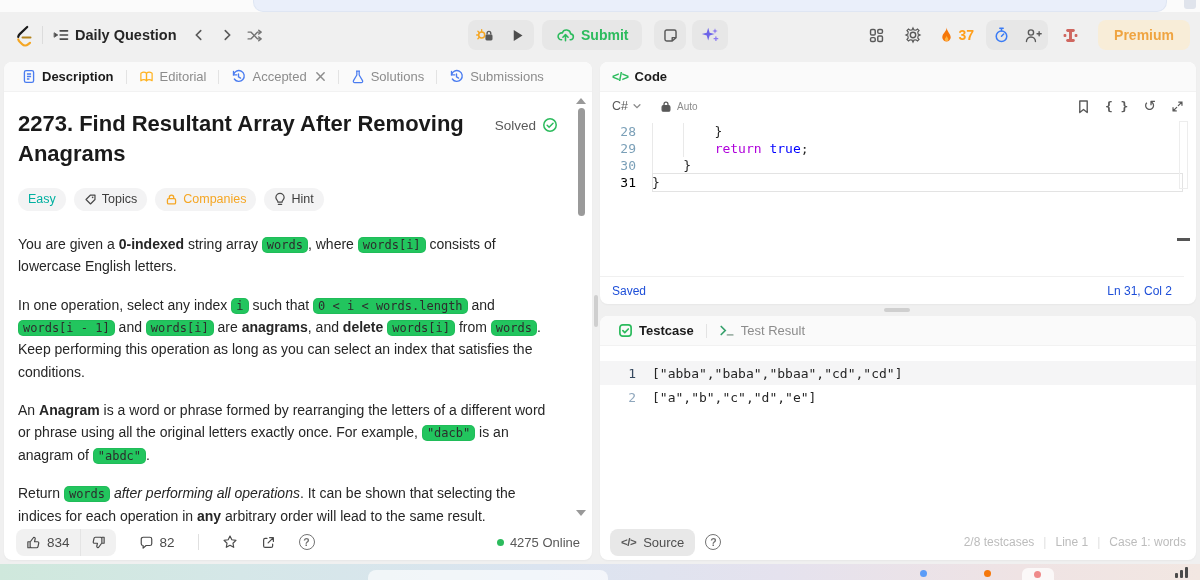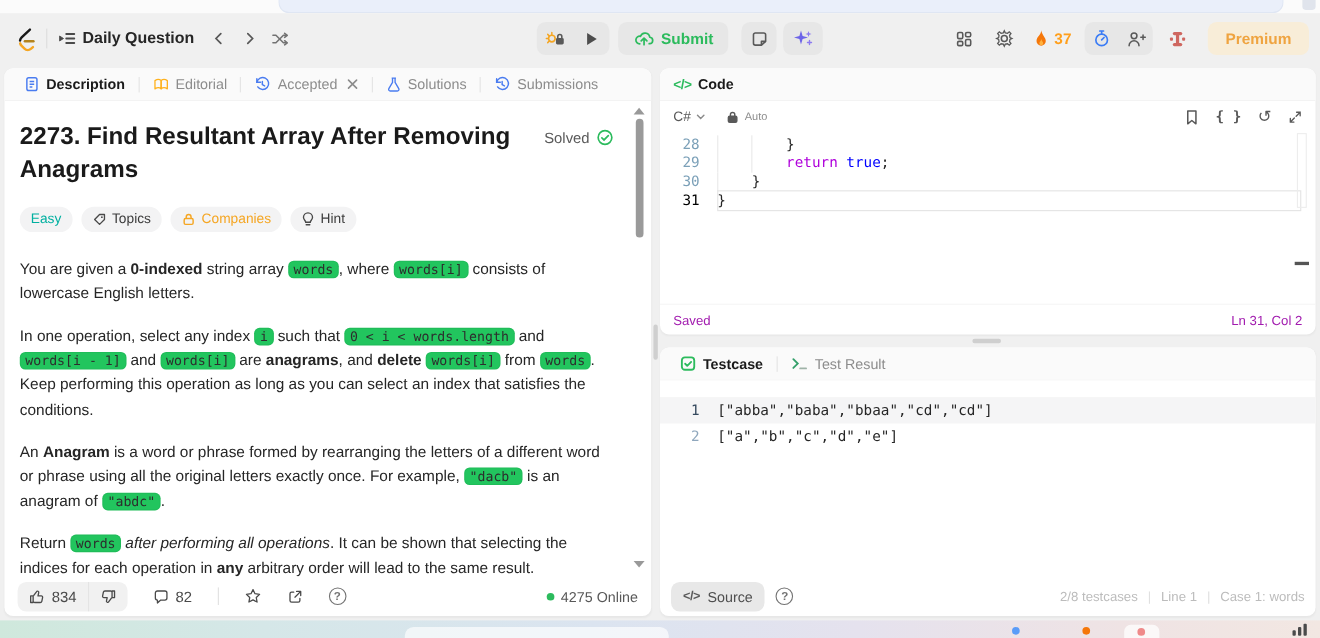--- a/index.html
+++ b/index.html
@@ -11,21 +11,21 @@
   .top-strip { position:absolute; top:0; left:0; right:0; height:12px; background:#fbfbfb; }
   .addr-bar { position:absolute; top:0; left:253px; width:914px; height:12px; background:#eaeffa; border:1px solid #dfe6f3; border-top:none; border-radius:0 0 10px 10px; }
   .addr-mini { position:absolute; top:0; right:4px; width:12px; height:9px; background:#e0e4ec; border-radius:0 0 3px 3px; }
 
   
   .nav { position:absolute; top:12px; left:0; right:0; height:46px; display:flex; align-items:center; }
   .nav-left { display:flex; align-items:center; margin-left:10px; gap:0; }
   .nav-divider { width:1px; height:18px; background:#dcdcdc; margin:0 4px; }
   .nav-title { font-size:14.5px; font-weight:700; color:#262626; white-space:nowrap; }
   .nav-ic { display:flex; align-items:center; justify-content:center; width:28px; height:28px; border-radius:6px; cursor:pointer; }
-  .nav-center { position:absolute; left:488px; top:8px; display:flex; align-items:center; gap:6px; }
+  .nav-center { position:absolute; left:468px; top:8px; display:flex; align-items:center; gap:6px; }
   .btn-gray { background:#e7e7e7; border-radius:8px; height:30px; display:flex; align-items:center; justify-content:center; }
   .run-group { width:66px; }
   .run-group .cell { width:33px; height:30px; display:flex; align-items:center; justify-content:center; }
   .submit-btn { padding:0 14px; gap:6px; font-size:14px; font-weight:700; color:#2cbb5d; margin-left:2px; }
   .note-btn { width:32px; margin-left:6px; }
   .spark-btn { width:36px; }
   .nav-right { position:absolute; right:10px; top:8px; display:flex; align-items:center; gap:8px; }
   .streak { display:flex; align-items:center; gap:5px; padding:0 4px; }
   .streak-num { color:#ff9f1c; font-size:14px; font-weight:700; }
   .pair-group { width:62px; }
@@ -93,21 +93,21 @@
   .ln.active { color:#000000; }
   .code-text { position:relative; margin-left:16px; white-space:pre; }
   .guide { position:absolute; top:0; bottom:0; width:1px; background:#e9e9e9; }
   .c-p { color:#262626; }
   .c-kw { color:#af00db; }
   .c-lit { color:#0000ff; }
   .code-line.current::after { content:''; position:absolute; left:52px; right:13px; top:-1px; bottom:-1px; border:1px solid #e3e3e3; pointer-events:none; }
   .ruler-box { position:absolute; top:2px; right:8px; width:9px; height:68px; border:1px solid #ededed; }
   .ruler-dash { position:absolute; top:119px; right:6px; width:13px; height:3px; background:#555; cursor:pointer; }
 
-  .code-status { position:absolute; bottom:0; left:0; right:0; height:28px; border-top:1px solid #f0f0f0; display:flex; align-items:center; justify-content:space-between; padding:0 12px; font-size:12px; color:#a21caf; border-radius:0 0 8px 8px; }
+  .code-status { position:absolute; bottom:0; left:0; right:12px; height:28px; border-top:1px solid #f0f0f0; display:flex; align-items:center; justify-content:space-between; padding:0 12px; font-size:12px; color:#1d4ed8; border-radius:0 0 8px 8px; }
 
   
   #test-card { left:600px; top:316px; width:596px; height:244px; }
   .tc-rows { position:absolute; top:31px; left:0; right:0; padding-top:14px; }
   .tc-line { display:flex; align-items:center; height:24px; font-family:"DejaVu Sans Mono", monospace; font-size:13px; cursor:text; }
   .tc-line.selected { background:#f5f5f6; }
   .tc-num { flex:0 0 36px; text-align:right; color:#8fa7bd; }
   .tc-num.first { color:#35495e; }
   .tc-text { margin-left:16px; color:#262626; white-space:pre; }
   .tc-footer { position:absolute; bottom:0; left:0; right:0; height:36px; display:flex; align-items:center; padding:0 10px; gap:10px; }

